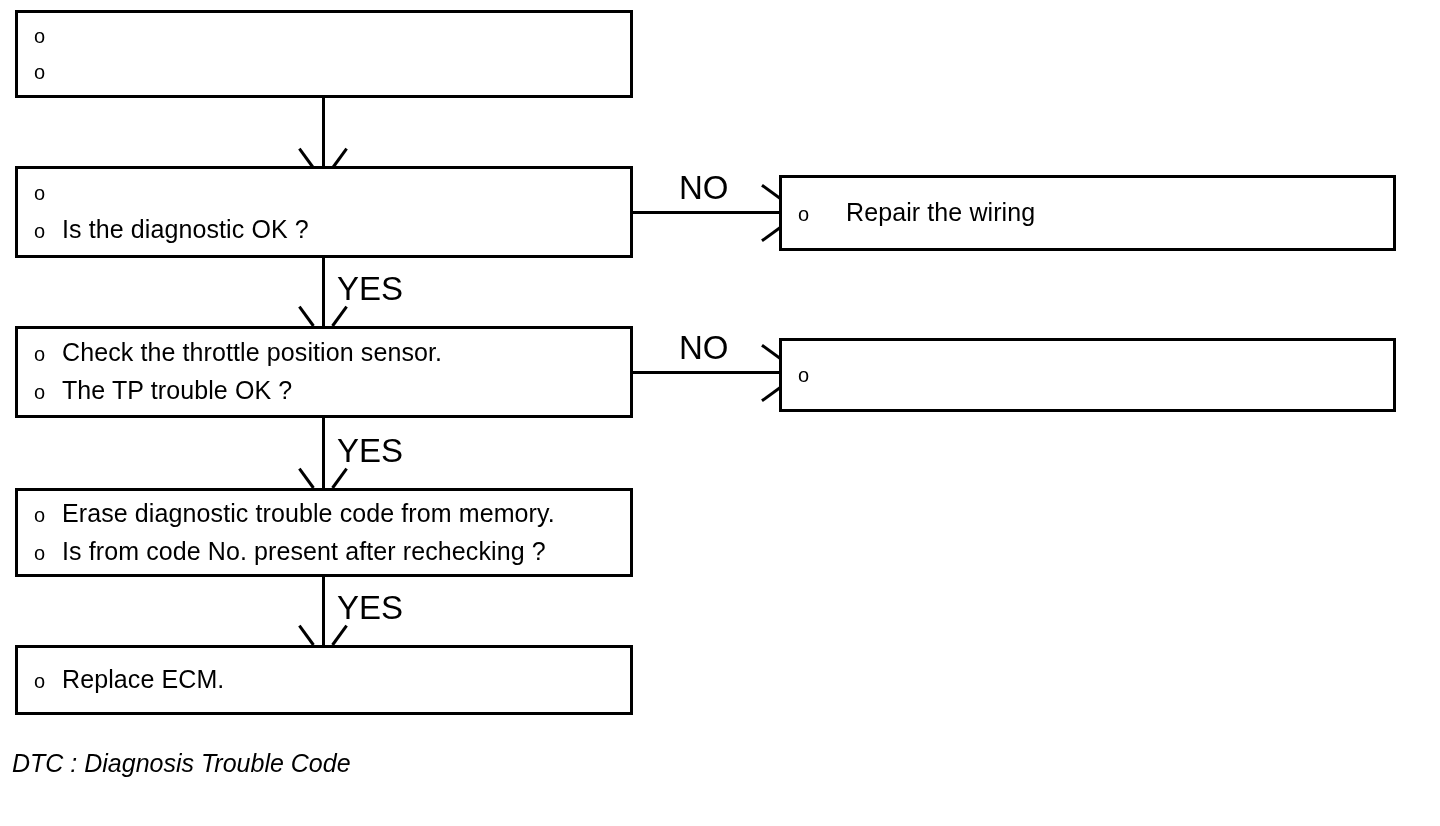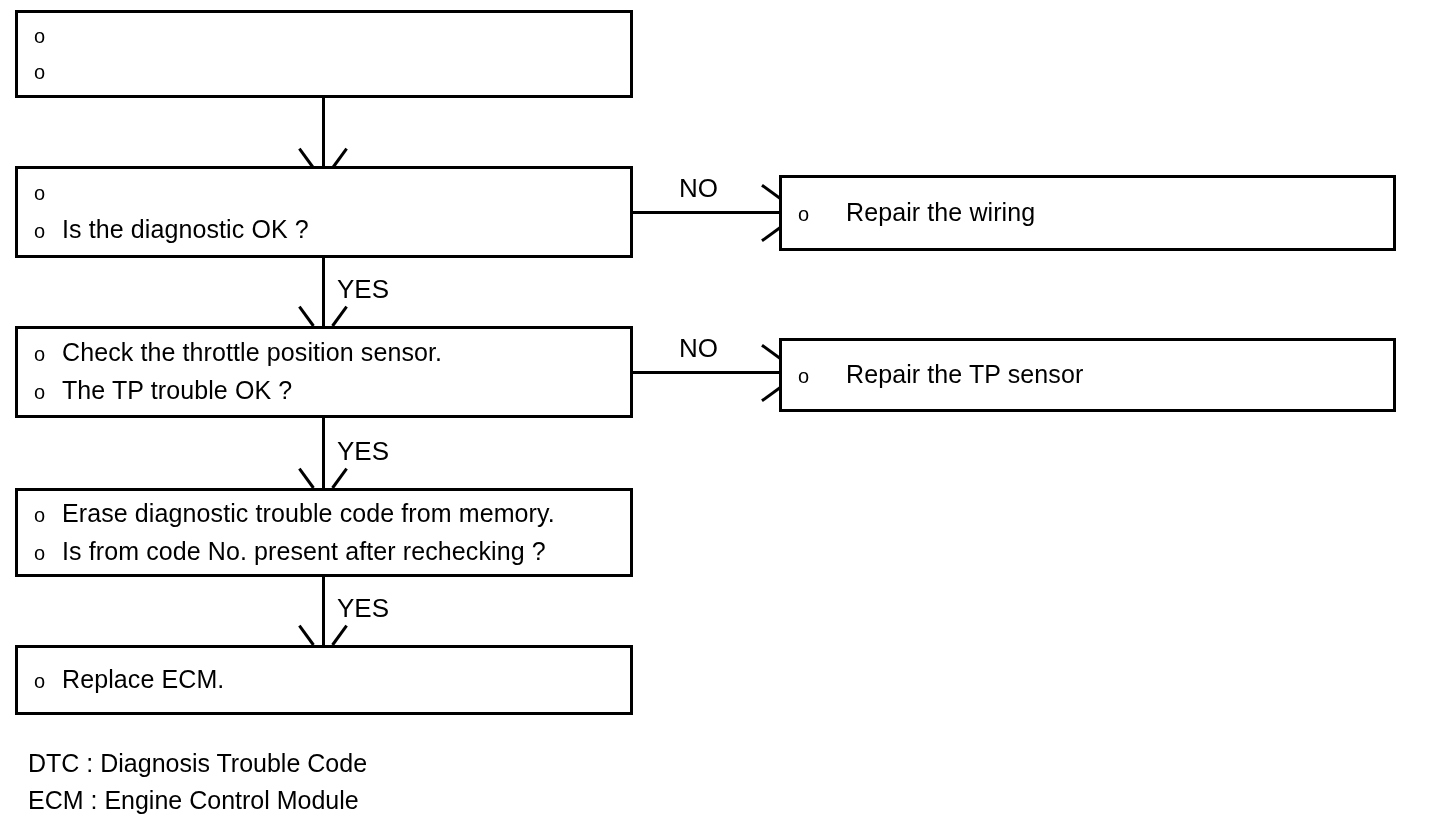--- a/index.html
+++ b/index.html
@@ -110,28 +110,29 @@
     transform: rotate(36deg);
   }
   .arrow-right::after {
     bottom: 5px;
     transform-origin: right center;
     transform: rotate(-36deg);
   }
   
   .edge-label {
     position: absolute;
-    font-size: 26px;
+    font-size: 33px;
     line-height: 28px;
     white-space: nowrap;
   }
   
   .legend {
     position: absolute;
-    left: 28px;
+    left: 12px;
+    font-style: italic;
   }
   .legend .legend-row {
     font-size: 25px;
     line-height: 37px;
     white-space: nowrap;
   }
 </style>
 </head>
 <body>
 
@@ -185,21 +186,20 @@
     </div>
   </div>
 
   <div class="h-line" style="left:633px; top:371px; width:152px; height:3px;"></div>
   <div class="arrow-right" style="left:757px; top:354px;"></div>
   <div class="edge-label" style="left:679px; top:334px;">NO</div>
 
   <div class="box right-box" style="left:779px; top:338px; width:617px; height:74px;">
     <div class="line">
       <span class="bullet">o</span>
-      <span>Repair the TP sensor</span>
     </div>
   </div>
 
   <div class="v-line" style="left:322px; top:418px; width:3px; height:70px;"></div>
   <div class="arrow-down" style="left:306px; top:465px;"></div>
   <div class="edge-label" style="left:337px; top:437px;">YES</div>
 
   <div class="box left-box" style="left:15px; top:488px; width:618px; height:89px;">
     <div class="line">
       <span class="bullet">o</span>
@@ -217,16 +217,15 @@
 
   <div class="box left-box" style="left:15px; top:645px; width:618px; height:70px;">
     <div class="line">
       <span class="bullet">o</span>
       <span>Replace ECM.</span>
     </div>
   </div>
 
   <div class="legend" style="top:745px;">
     <div class="legend-row">DTC : Diagnosis Trouble Code</div>
-    <div class="legend-row">ECM : Engine Control Module</div>
   </div>
 
 </div>
 
 </body></html>

